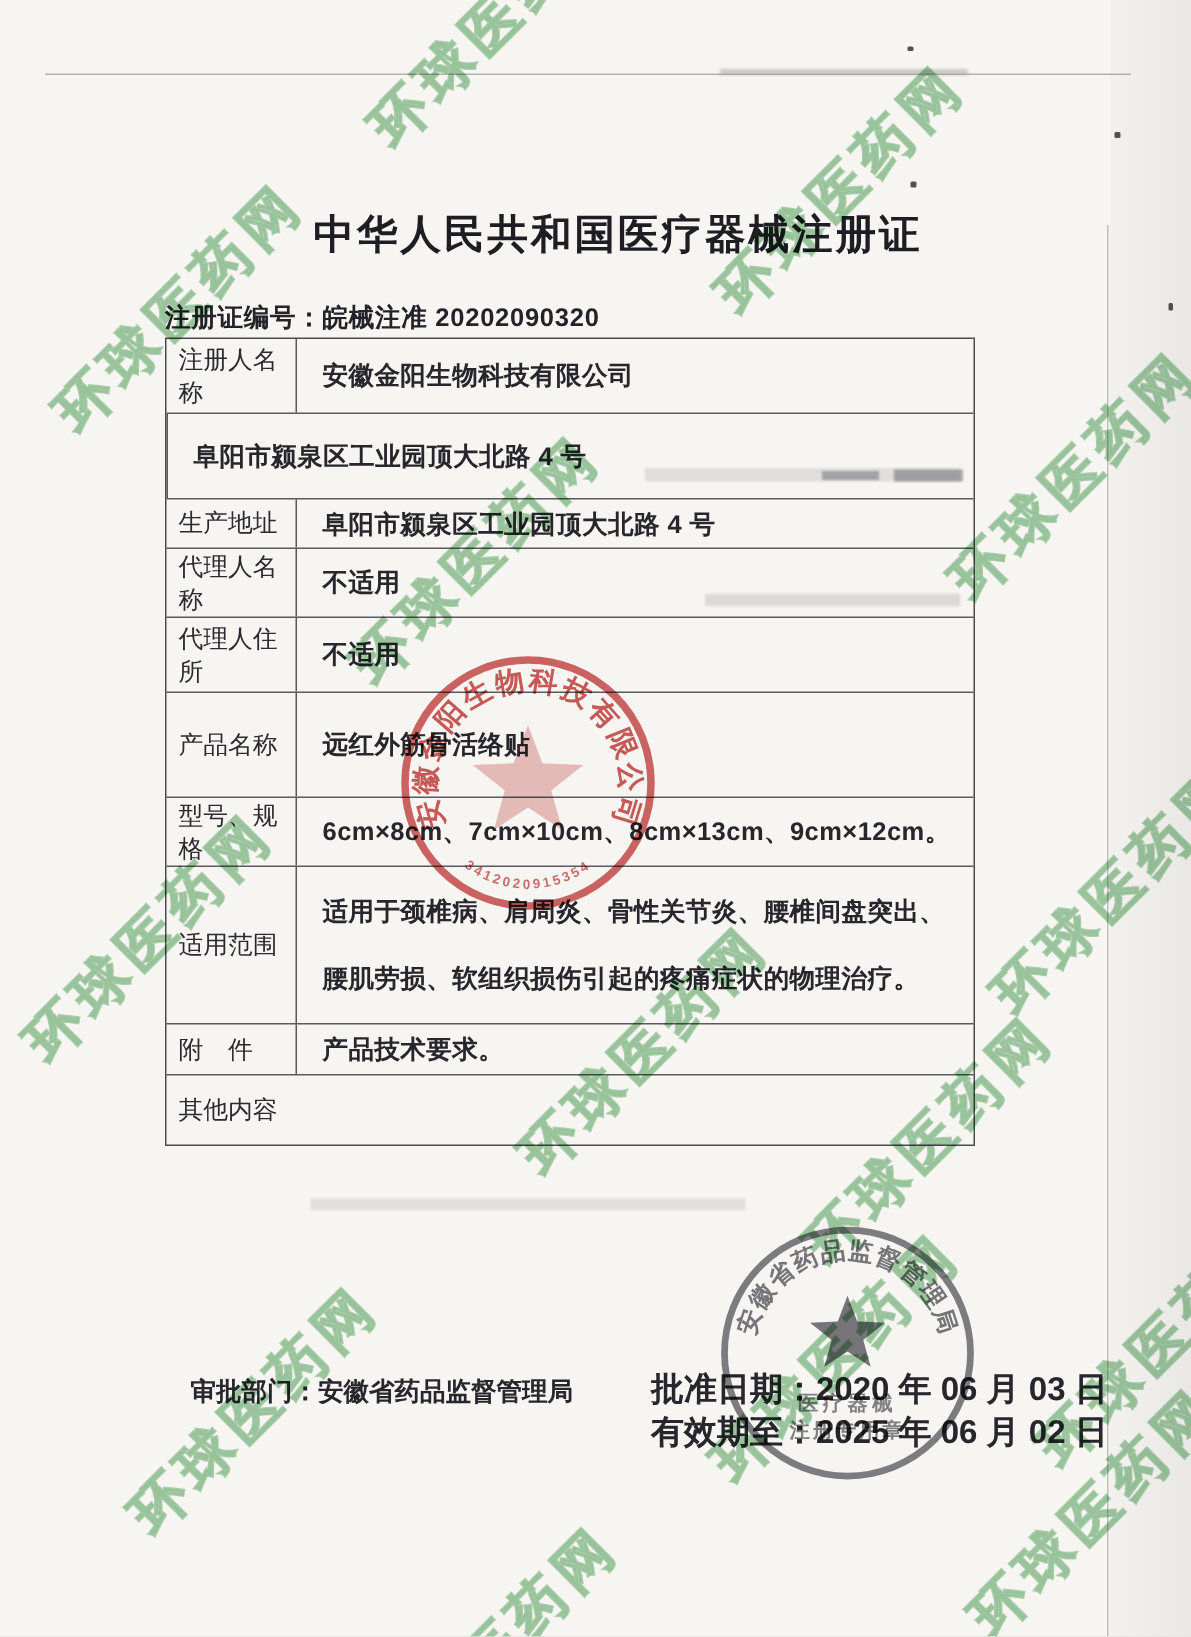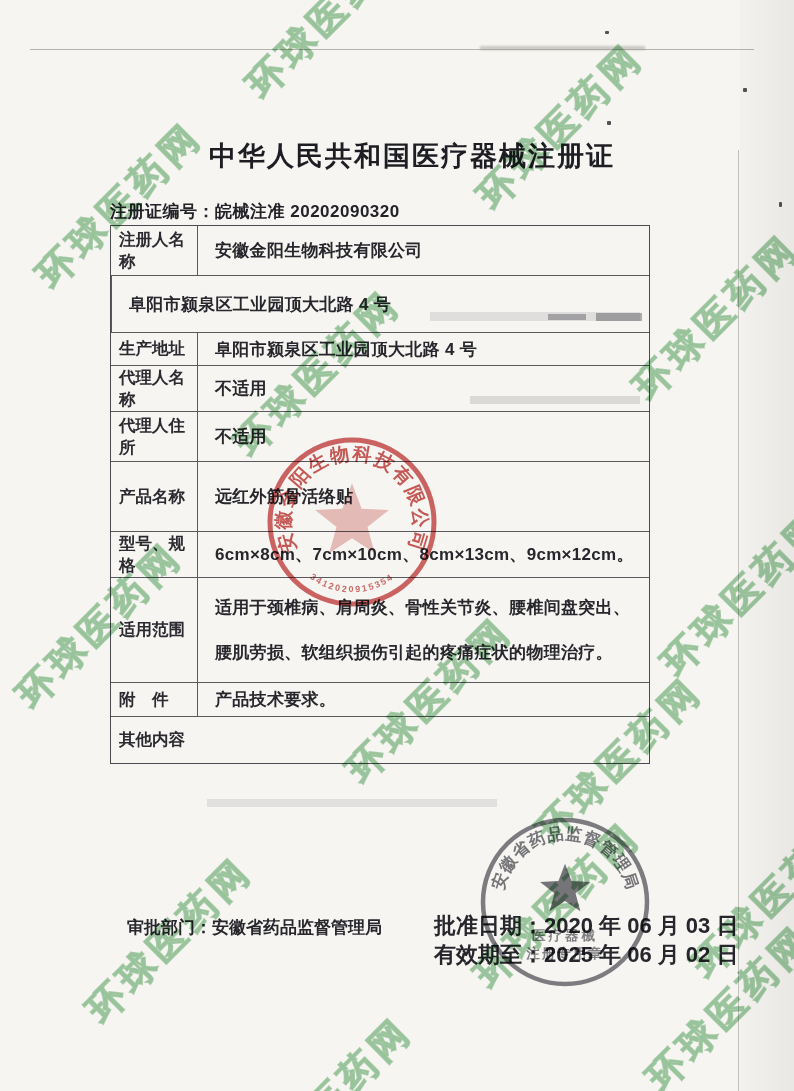--- a/index.html
+++ b/index.html
@@ -41,21 +41,21 @@
   }
   .certline{position:absolute; z-index:3; left:110px; top:200px; font-size:17px; font-weight:700; color:#222228; letter-spacing:.5px;}
   .cert-table{
     position:absolute; z-index:3; left:110px; top:225px; width:540px;
     border:1.5px solid #4a4a50; box-sizing:border-box; background:transparent;
   }
   .t-row{display:flex; box-sizing:border-box; border-top:1px solid #5a5a5e;}
   .t-row:first-child{border-top:none;}
   .t-label{
     width:86px; flex:0 0 86px; box-sizing:border-box; padding-left:8px;
-    display:flex; align-items:center; font-size:16.5px; font-weight:700; color:#2a2a30;
+    display:flex; align-items:center; font-size:16.5px; font-weight:400; color:#2a2a30;
   }
   .t-value{
     flex:1; box-sizing:border-box; border-left:1.2px solid #5a5a5e; padding:2px 10px 2px 17px;
     display:flex; align-items:center; font-size:17px; font-weight:600; color:#26262c; letter-spacing:.3px;
   }
   .t-tall .t-value{line-height:45px;}
   .footer-dept{position:absolute; z-index:3; left:127px; top:916px; font-size:17px; font-weight:700; color:#26262c;}
   .footer-dates{position:absolute; z-index:3; left:434px; top:911px; font-size:22px; font-weight:700; color:#26262c; line-height:29px;}
   
   .stamp{position:absolute; z-index:8; mix-blend-mode:multiply; pointer-events:none;}

